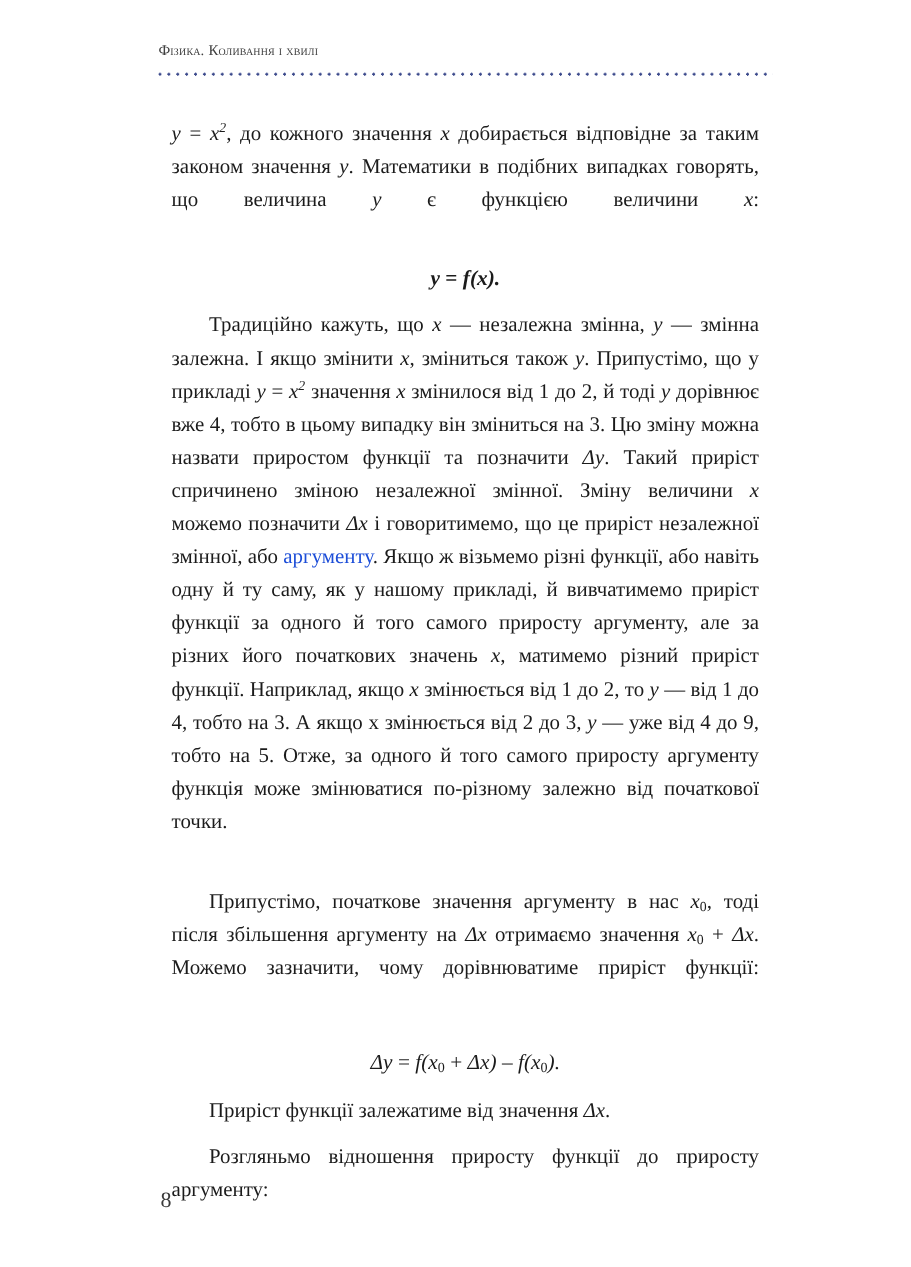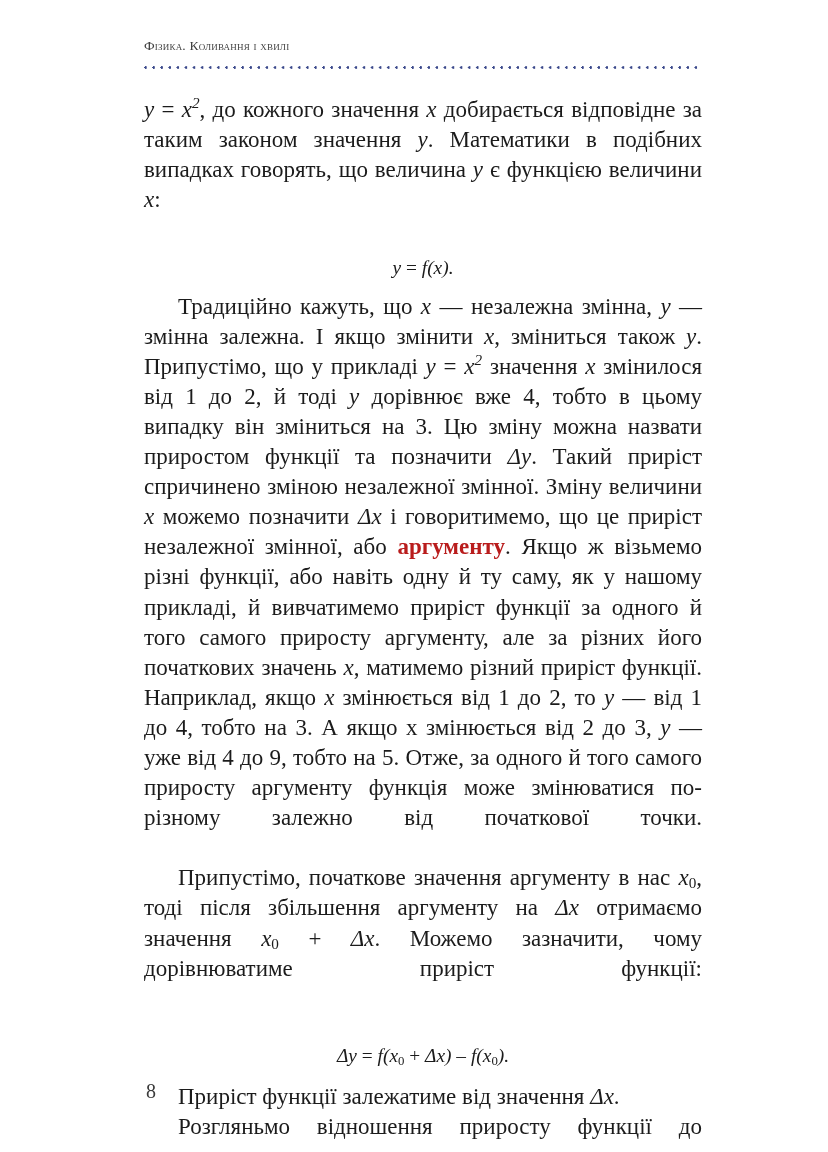--- a/index.html
+++ b/index.html
@@ -49,42 +49,42 @@
 
   
   .column {
     position: absolute;
     left: 144px;
     top: 95px;
     width: 558px;
   }
 
   p.body {
-    margin: 0;
-    font-size: 23px;
+    margin: 12px;
+    font-size: 19px;
     line-height: 30.1px;
     text-align: justify;
     text-justify: inter-word;
     hyphens: none;
     color: #1b1b1b;
   }
   p.body.indent { text-indent: 34px; }
 
   
   p.body::after {
     content: "";
     display: inline-block;
     width: 100%;
   }
   p.body.nostretch::after { display: none; }
 
   .i { font-style: italic; }
   .kw {
-    color: #b91c1c;
-    font-weight: bold;
+    color: #1d4ed8;
+    font-weight: normal;
   }
   sup.exp {
     font-size: 0.66em;
     vertical-align: super;
     line-height: 0;
     font-style: italic;
   }
   sub.idx {
     font-size: 0.66em;
     vertical-align: -0.22em;
@@ -147,21 +147,21 @@
 
 <div class="page">
 
   <div class="running-head">Фізика. Коливання і хвилі</div>
   <div class="rule-dotted"></div>
 
   <div class="column">
 
     <p class="body"><span class="i">y</span><span> = </span><span class="i">x</span><sup class="exp">2</sup><span>, до кожного значення </span><span class="i">x</span><span> добирається відповідне за таким законом значення </span><span class="i">y</span><span>. Математики в подібних випадках говорять, що величина </span><span class="i">y</span><span> є функцією величини </span><span class="i">x</span><span>:</span></p>
 
-    <div class="formula" style="margin-top:8px;margin-bottom:8px;"><span>y</span><span class="up"> = </span><span>f</span><span>(</span><span>x</span><span>).</span></div>
+    <div class="formula" style="margin-top:8px;margin-bottom:8px;font-weight:bold;"><span>y</span><span class="up"> = </span><span>f</span><span>(</span><span>x</span><span>).</span></div>
 
     <p class="body indent"><span>Традиційно кажуть, що </span><span class="i">x</span><span> — незалежна змінна, </span><span class="i">y</span><span> — змінна залежна. І якщо змінити </span><span class="i">x</span><span>, зміниться також </span><span class="i">y</span><span>. Припустімо, що у прикладі </span><span class="i">y</span><span> = </span><span class="i">x</span><sup class="exp">2</sup><span> значення </span><span class="i">x</span><span> змінилося від 1 до 2, й тоді </span><span class="i">y</span><span> дорівнює вже 4, тобто в цьому випадку він зміниться на 3. Цю зміну можна назвати приростом функції та позначити </span><span class="i">Δy</span><span>. Такий приріст спричинено зміною незалежної змінної. Зміну величини </span><span class="i">x</span><span> можемо позначити </span><span class="i">Δx</span><span> і говоритимемо, що це приріст незалежної змінної, або </span><span class="kw">аргументу</span><span>. Якщо ж візьмемо різні функції, або навіть одну й ту саму, як у нашому прикладі, й вивчатимемо приріст функції за одного й того самого приросту аргументу, але за різних його початкових значень </span><span class="i">x</span><span>, матимемо різний приріст функції. Наприклад, якщо </span><span class="i">x</span><span> змінюється від 1 до 2, то </span><span class="i">y</span><span> — від 1 до 4, тобто на 3. А якщо х змінюється від 2 до 3, </span><span class="i">y</span><span> — уже від 4 до 9, тобто на 5. Отже, за одного й того самого приросту аргументу функція може змінюватися по-різному залежно від початкової точки.</span></p>
 
     <p class="body indent"><span>Припустімо, початкове значення аргументу в нас </span><span class="i">x</span><sub class="idx">0</sub><span>, тоді після збільшення аргументу на </span><span class="i">Δx</span><span> отримаємо значення </span><span class="i">x</span><sub class="idx">0</sub><span> + </span><span class="i">Δx</span><span>. Можемо зазначити, чому дорівнюватиме приріст функції:</span></p>
 
     <div class="formula" style="margin-top:27px;margin-bottom:11px;"><span>Δy</span><span class="up"> = </span><span>f</span><span>(</span><span>x</span><sub class="idx">0</sub><span class="up"> + </span><span>Δx</span><span>)</span><span class="up"> – </span><span>f</span><span>(</span><span>x</span><sub class="idx">0</sub><span>).</span></div>
 
     <p class="body indent nostretch"><span>Приріст функції залежатиме від значення </span><span class="i">Δx</span><span>.</span></p>
 
     <p class="body indent"><span>Розгляньмо відношення приросту функції до приросту аргументу:</span></p>

